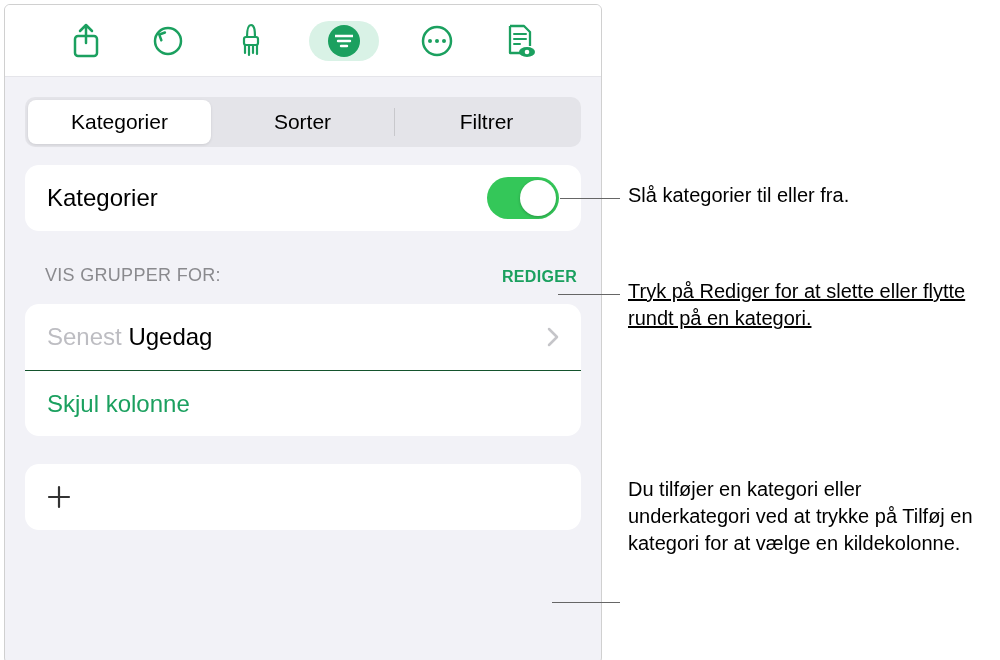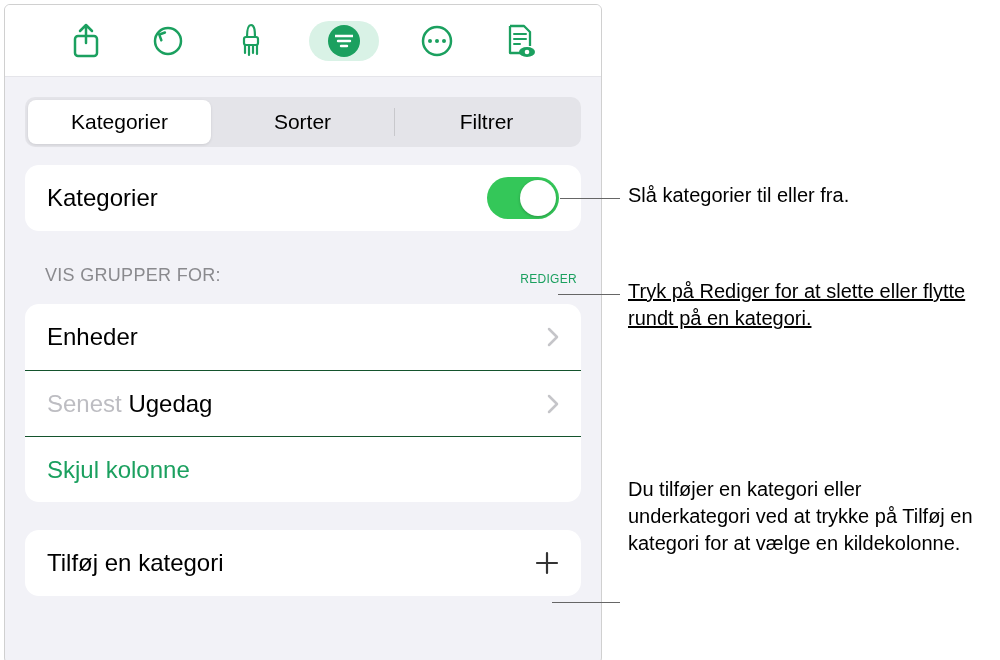--- a/index.html
+++ b/index.html
@@ -104,21 +104,21 @@
   .row.nav { cursor: pointer; }
   .section-header {
     display: flex;
     align-items: flex-end;
     justify-content: space-between;
     margin: 34px 24px 10px 40px;
     font-size: 18px;
     letter-spacing: 0.3px;
   }
   .section-header .left { color: #8a8a8e; }
-  .section-header .right { color: #1ba05f; font-weight: 400; cursor: pointer; font-size: 12px; }
+  .section-header .right { color: #1ba05f; font-weight: 700; cursor: pointer; font-size: 16px; }
   .toggle {
     width: 72px;
     height: 42px;
     background: #34c759;
     border-radius: 21px;
     position: relative;
     cursor: pointer;
   }
   .toggle-knob {
     width: 36px;
@@ -232,43 +232,34 @@
     </div>
   </div>
 
   <div class="section-header">
     <span class="left">VIS GRUPPER FOR:</span>
     <span class="right">REDIGER</span>
   </div>
 
   <div class="card">
     <div class="row nav">
-      <span>Enheder</span>
-      <span class="chevron">
-        <svg width="12" height="20" viewBox="0 0 12 20">
-            <path d="M2 2 L10 10 L2 18" stroke="#c5c5c9" stroke-width="2.5" fill="none" stroke-linecap="round" stroke-linejoin="round"></path>
-          </svg>
-      </span>
-    </div>
-    <div class="row nav">
       <span><span class="dim-prefix">Senest </span><span>Ugedag</span></span>
       <span class="chevron">
         <svg width="12" height="20" viewBox="0 0 12 20">
             <path d="M2 2 L10 10 L2 18" stroke="#c5c5c9" stroke-width="2.5" fill="none" stroke-linecap="round" stroke-linejoin="round"></path>
           </svg>
       </span>
     </div>
     <div class="row link">
       <span>Skjul kolonne</span>
     </div>
   </div>
 
   <div class="card" style="margin-top:28px;">
     <div class="row nav">
-      <span>Tilføj en kategori</span>
       <span class="plus">
         <svg width="24" height="24" viewBox="0 0 24 24">
             <path d="M12 2 L12 22 M2 12 L22 12" stroke="#333" stroke-width="2.2" stroke-linecap="round"></path>
           </svg>
       </span>
     </div>
   </div>
 
 </div>
 

